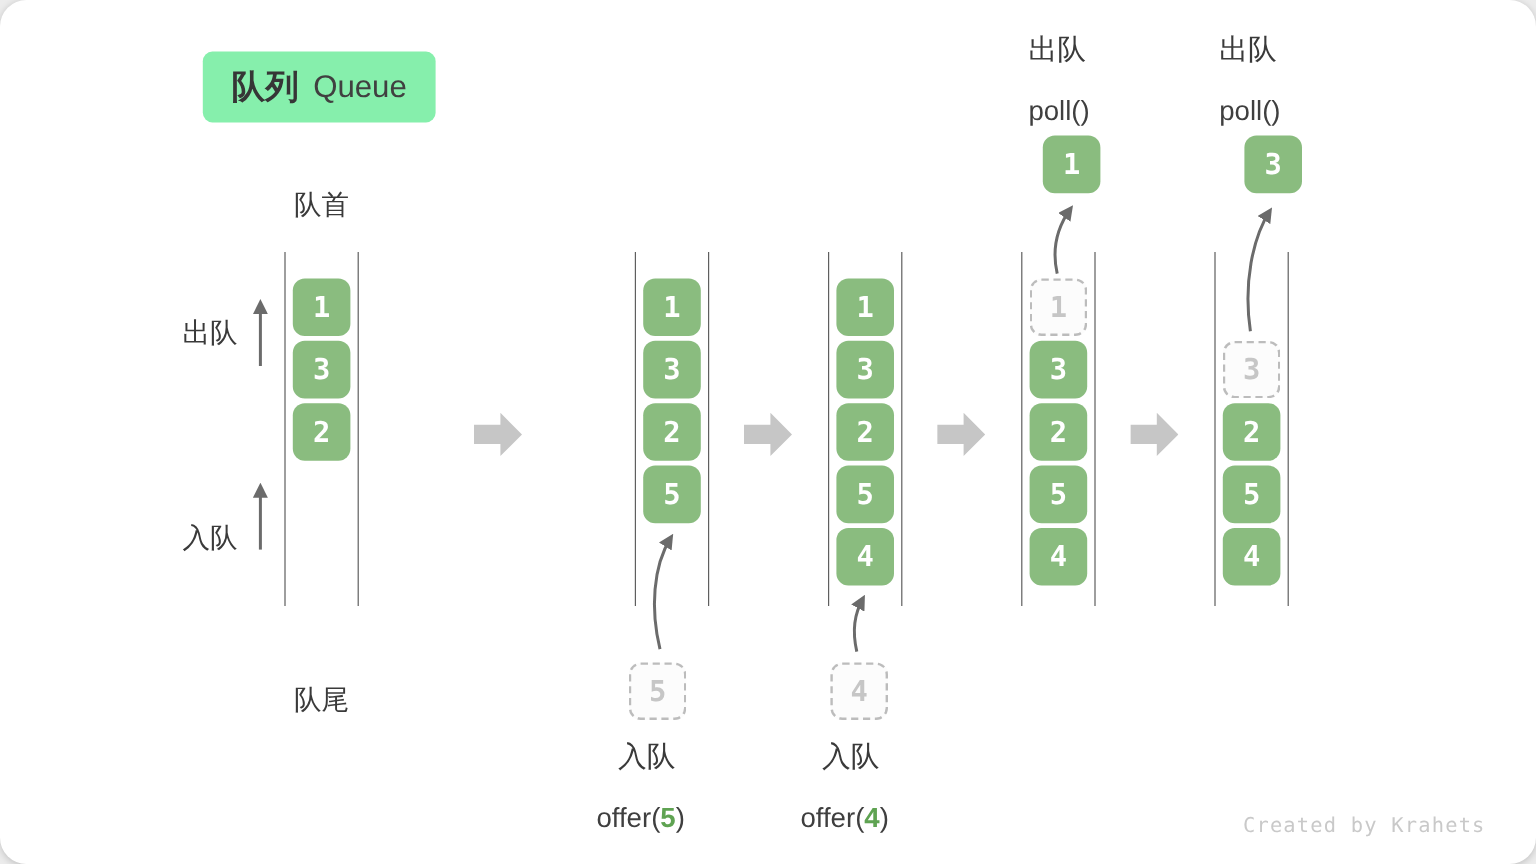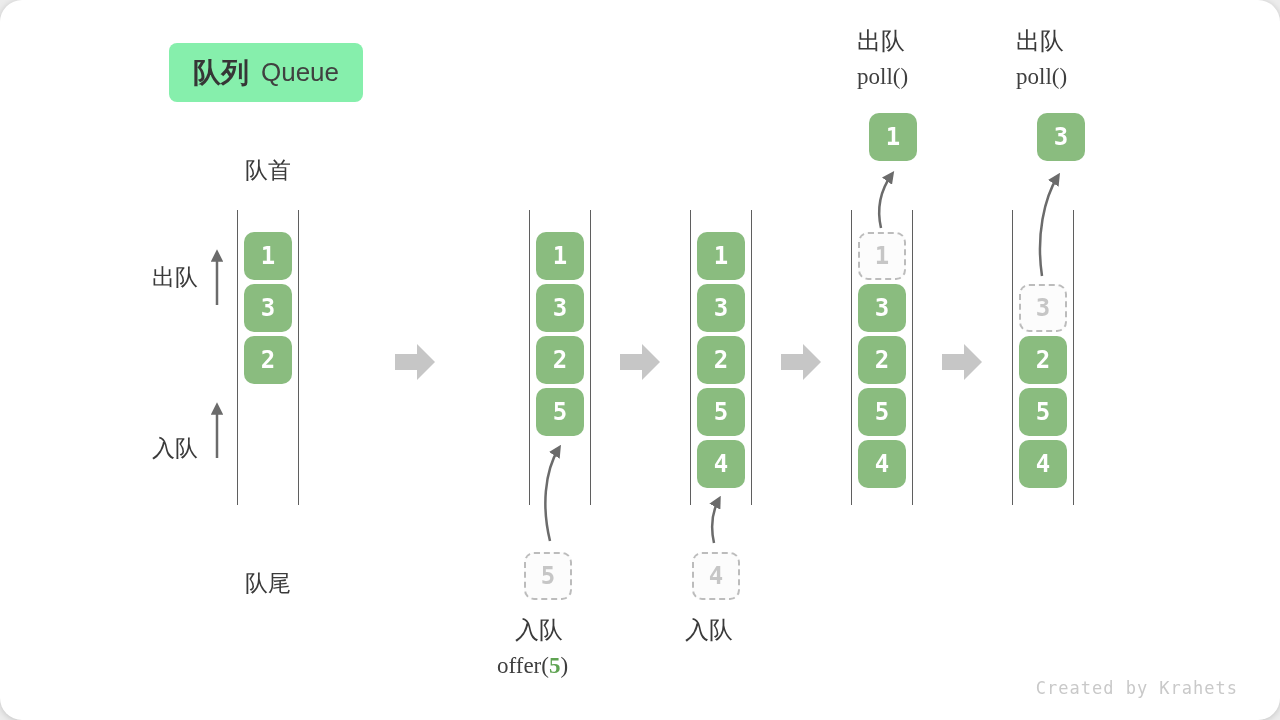--- a/index.html
+++ b/index.html
@@ -20,21 +20,21 @@
   
   .item{position:absolute;left:6px;width:48px;height:48px;border-radius:10px;
         display:flex;align-items:center;justify-content:center;
         font-family:"DejaVu Sans Mono","Liberation Mono",monospace;font-weight:bold;font-size:24px;color:#ffffff;
         background:#8abc7f;}
   .item.free{position:absolute;left:auto;}
   .dashed{background:#fcfcfc;border:2px dashed #bcbcbc;color:#c6c6c6;width:44px;height:44px;}
   .r0{top:22px}.r1{top:74px}.r2{top:126px}.r3{top:178px}.r4{top:230px}
   
   .caption{position:absolute;color:#3a3a3a;font-size:24px;line-height:35px;}
-  .caption .code{font-family:Liberation Serif, serif;font-size:23px;color:#3f3f3f;}
+  .caption .code{font-family:Liberation Sans, sans-serif;font-size:23px;color:#3f3f3f;margin-top:16px;}
   .caption .zh-indent{margin-left:18px;}
   .code-arg{font-weight:bold;}
   
   .arr{position:absolute;}
   .watermark{position:absolute;right:42px;bottom:22px;font-family:"DejaVu Sans Mono","Liberation Mono",monospace;
              font-size:17px;color:#c9c9c9;letter-spacing:1px;margin-left:26px;}
 </style>
 </head>
 <body>
 
@@ -100,20 +100,21 @@
     <div class="item r2">2</div>
     <div class="item r3">5</div>
     <div class="item r4">4</div>
   </div>
   <div class="item dashed free" style="left:692px;top:552px;">4</div>
   <svg class="arr" style="left:705px;top:490px;" width="26" height="58">
     <path d="M9,53 C5,35 7,22 14,9" stroke="#6b6b6b" stroke-width="2.5" fill="none" marker-end="url(#ah)"></path>
   </svg>
   <div class="caption" style="left:667px;top:613px;">
     <div class="zh-indent">入队</div>
+    <div class="code"><span>offer(</span><span class="code-arg" style="color:#5fa352">4</span><span>)</span></div>
   </div>
 
   <svg class="arr" style="left:781px;top:344px;" width="40" height="36">
     <path d="M0,10 L22,10 L22,0 L40,18 L22,36 L22,26 L0,26 Z" fill="#c6c6c6"></path>
   </svg>
 
   <div class="col" style="left:851px;">
     <div class="item dashed r0">1</div>
     <div class="item r1">3</div>
     <div class="item r2">2</div>

